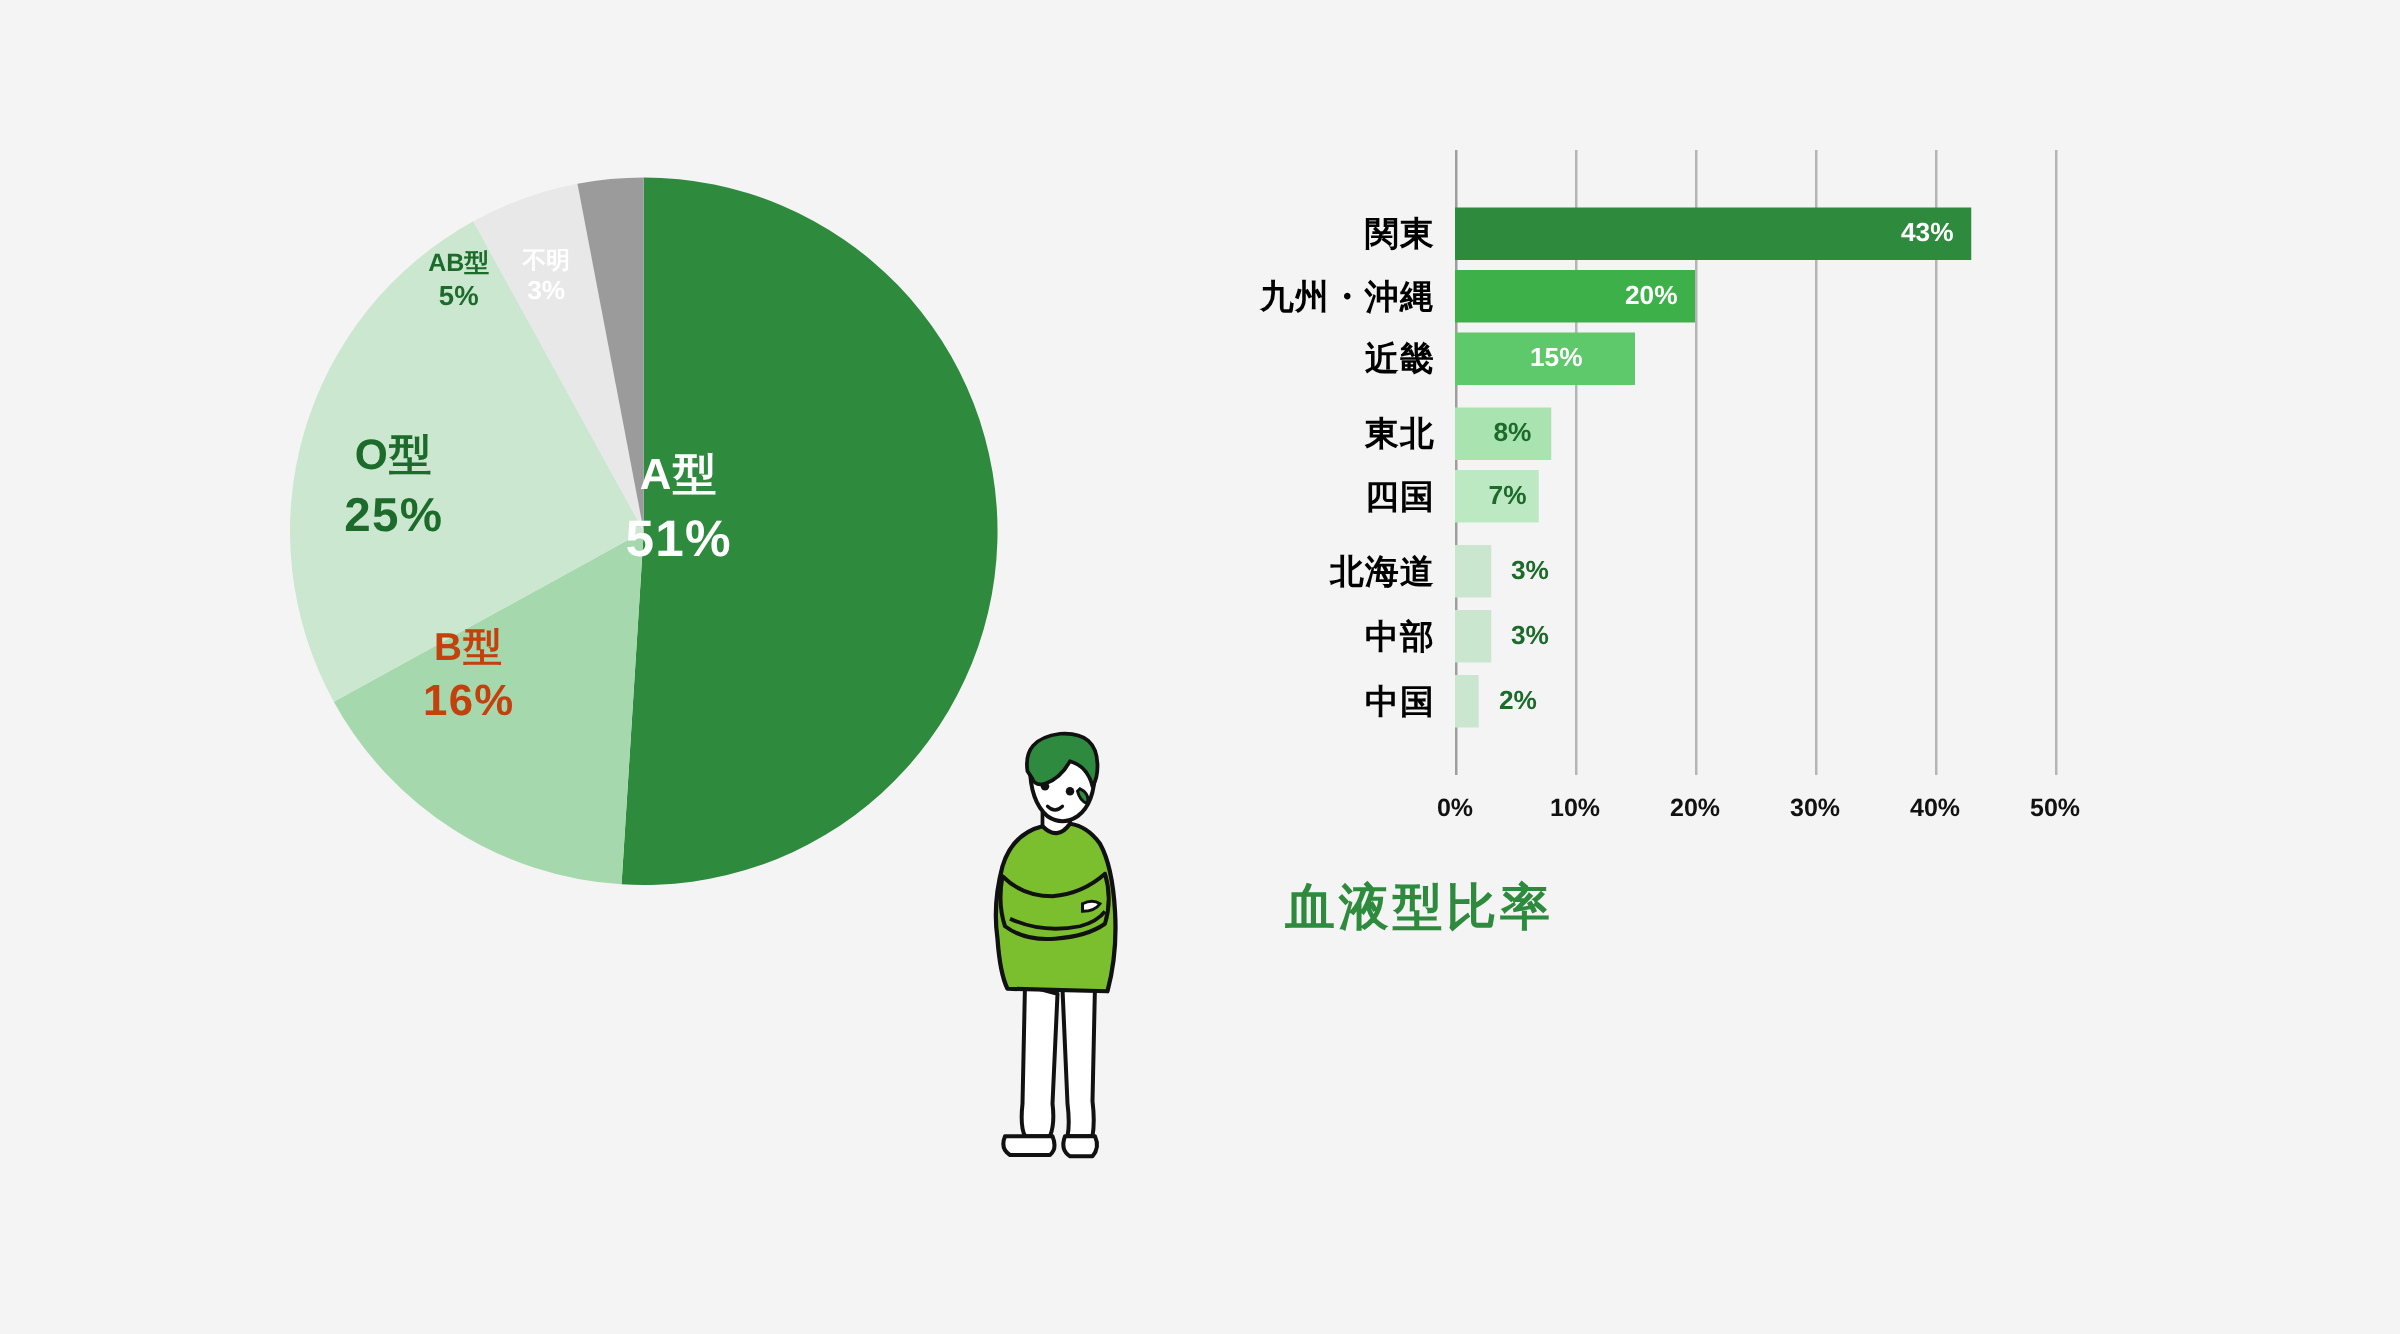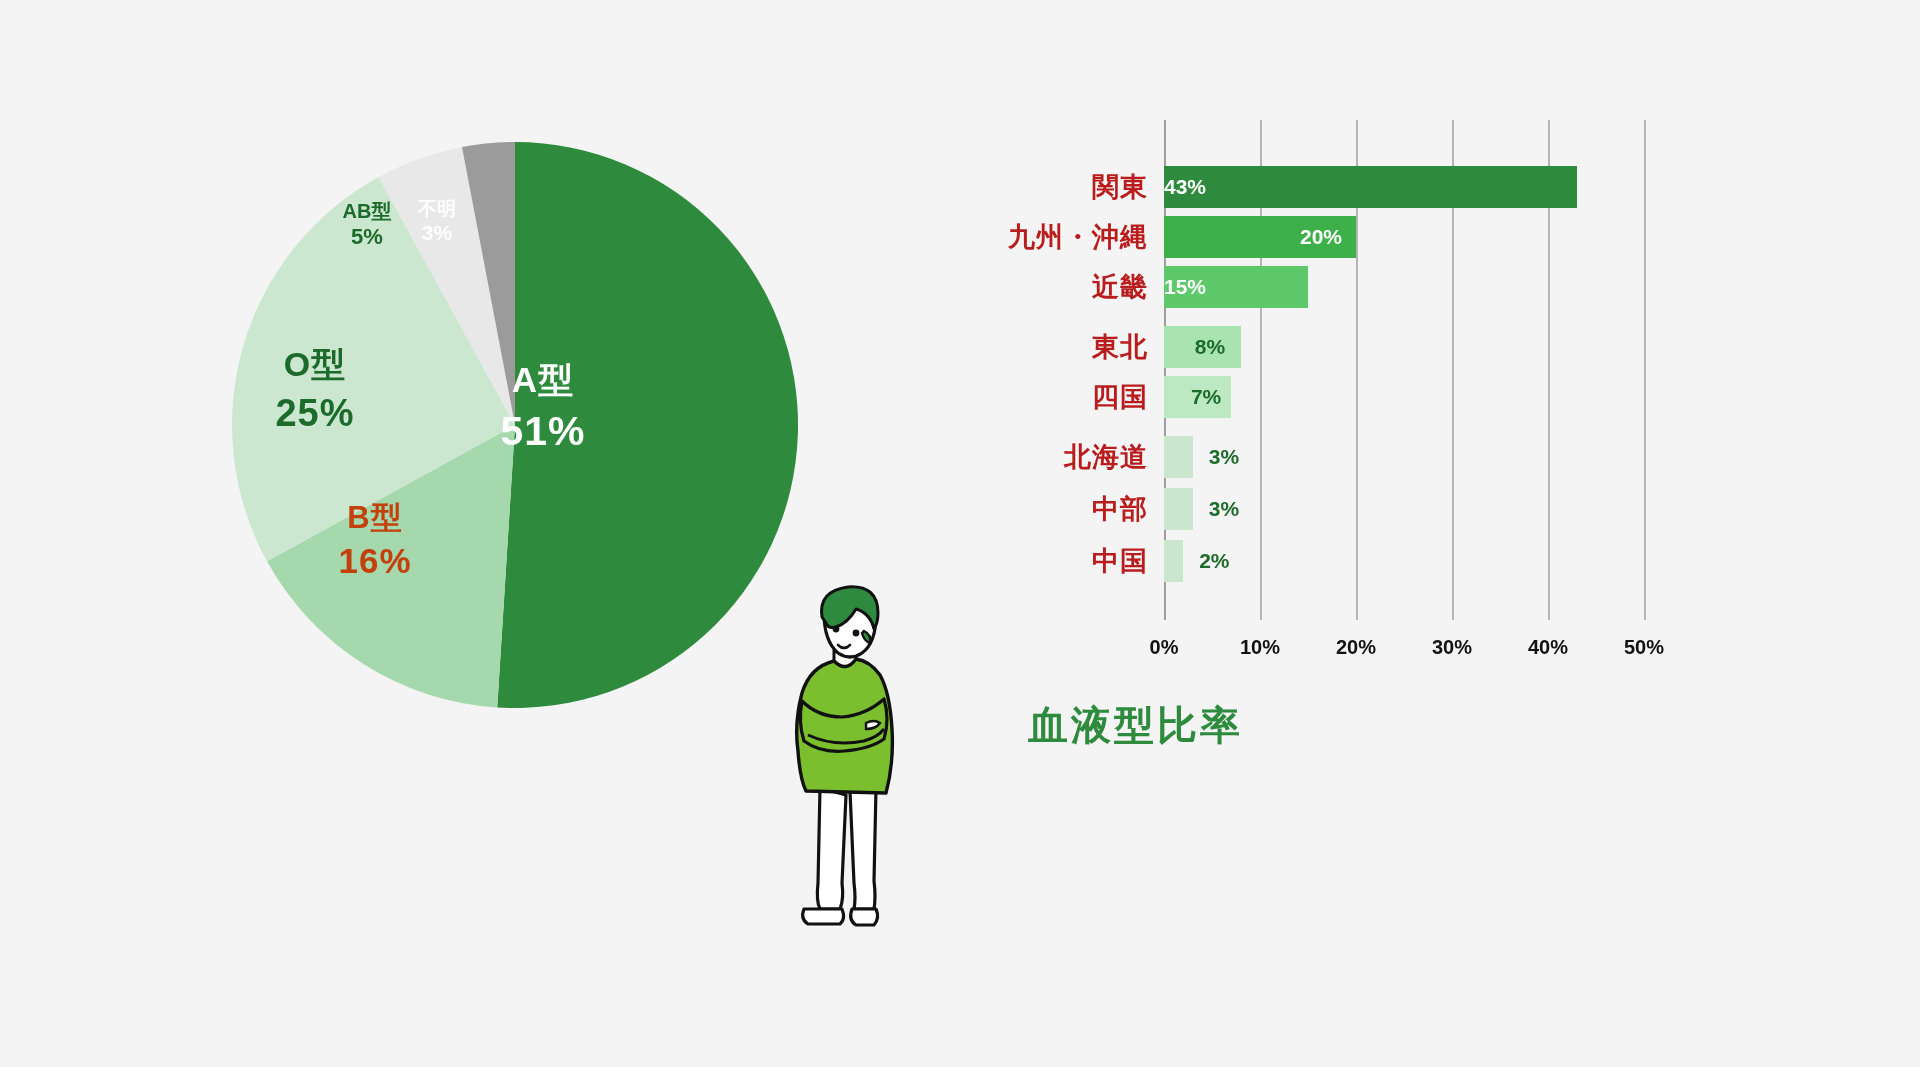--- a/index.html
+++ b/index.html
@@ -56,21 +56,21 @@
   .bar-row{position:absolute;left:0;height:42px;}
   .bar-rect{position:absolute;left:0;top:0;height:100%;}
   .bar-val{
     position:absolute;top:0;height:42px;line-height:42px;
     font-size:21px;font-weight:bold;white-space:nowrap;
   }
   .bar-val.inside{right:12px;color:#ffffff;}
   .bar-val.outside{color:#1d6b2b;}
   .cat-label{
     position:absolute;right:496px;height:42px;line-height:42px;
-    font-size:27px;font-weight:bold;color:#b91c1c;white-space:nowrap;
+    font-size:27px;font-weight:bold;color:#000000;white-space:nowrap;
     letter-spacing:1px;
   }
   .tick-label{
     position:absolute;top:516px;font-size:20px;font-weight:bold;color:#111111;
     transform:translateX(-50%);white-space:nowrap;
   }
 </style>
 </head>
 <body>
 
@@ -153,31 +153,31 @@
         <div class="tick-label" style="left: 192px;">20%</div>
         <div class="gridline" style="left: 288px;"></div>
         <div class="tick-label" style="left: 288px;">30%</div>
         <div class="gridline" style="left: 384px;"></div>
         <div class="tick-label" style="left: 384px;">40%</div>
         <div class="gridline" style="left: 480px;"></div>
         <div class="tick-label" style="left: 480px;">50%</div>
         <div class="bar-row" style="top: 46px; width: 480px;">
           <div class="cat-label">関東</div>
           <div class="bar-rect" style="width: 412.8px; background: rgb(46, 139, 61);"></div>
-          <div class="bar-val inside" style="left: 0px; width: 412.8px; text-align: left; padding-right: 26px; box-sizing: border-box; right: auto;">43%</div>
+          <div class="bar-val inside" style="left: 0px; width: 412.8px; text-align: right; padding-right: 14px; box-sizing: border-box; right: auto;">43%</div>
         </div>
         <div class="bar-row" style="top: 96px; width: 480px;">
           <div class="cat-label">九州・沖縄</div>
           <div class="bar-rect" style="width: 192px; background: rgb(62, 176, 73);"></div>
           <div class="bar-val inside" style="left: 0px; width: 192px; text-align: right; padding-right: 14px; box-sizing: border-box; right: auto;">20%</div>
         </div>
         <div class="bar-row" style="top: 146px; width: 480px;">
           <div class="cat-label">近畿</div>
           <div class="bar-rect" style="width: 144px; background: rgb(94, 201, 106);"></div>
-          <div class="bar-val inside" style="left: 0px; width: 116px; text-align: left; padding-right: 14px; box-sizing: border-box; right: auto;">15%</div>
+          <div class="bar-val inside" style="left: 0px; width: 116px; text-align: right; padding-right: 14px; box-sizing: border-box; right: auto;">15%</div>
         </div>
         <div class="bar-row" style="top: 206px; width: 480px;">
           <div class="cat-label">東北</div>
           <div class="bar-rect" style="width: 76.8px; background: rgb(168, 227, 176);"></div>
           <div class="bar-val outside" style="left: 30.72px;">8%</div>
         </div>
         <div class="bar-row" style="top: 256px; width: 480px;">
           <div class="cat-label">四国</div>
           <div class="bar-rect" style="width: 67.2px; background: rgb(188, 233, 194);"></div>
           <div class="bar-val outside" style="left: 26.88px;">7%</div>

